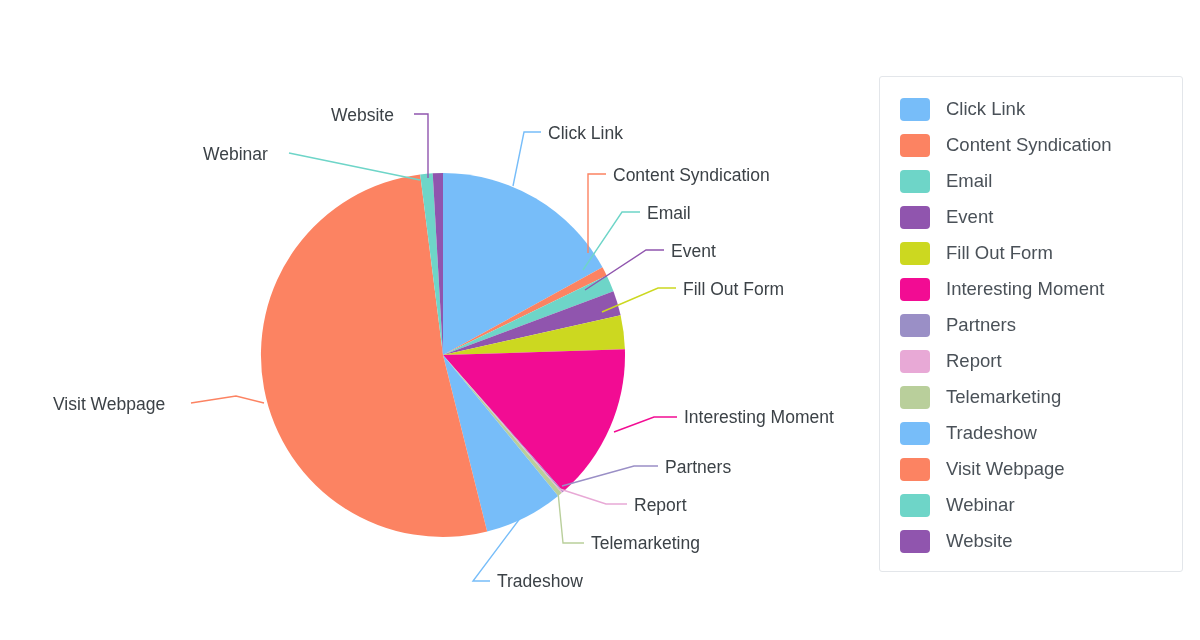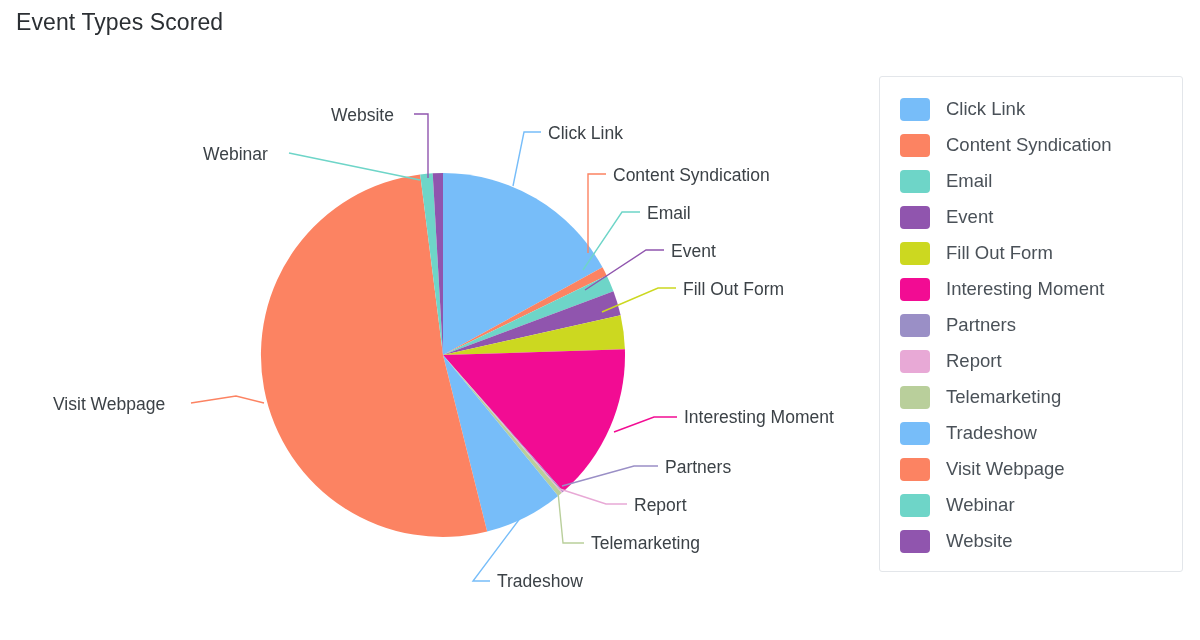--- a/index.html
+++ b/index.html
@@ -61,21 +61,20 @@
     color: #4a5158;
     white-space: nowrap;
     font-family: "Liberation Sans", sans-serif;
   }
 </style>
 </head>
 <body>
 
 <div id="root">
 
-  <div id="chart-title">Event Types Scored</div>
 
   <div id="plot-area">
     <svg id="pie-svg" viewBox="0 0 880 640">
       <g id="pie-slices">
           <path d="M 443 355 L 443.00 173.00 A 182 182 0 0 1 602.49 267.32 Z" fill="#77bdf9"></path>
           <path d="M 443 355 L 602.49 267.32 A 182 182 0 0 1 606.69 275.44 Z" fill="#fc8362"></path>
           <path d="M 443 355 L 606.69 275.44 A 182 182 0 0 1 613.45 291.20 Z" fill="#6ed5c8"></path>
           <path d="M 443 355 L 613.45 291.20 A 182 182 0 0 1 620.62 315.30 Z" fill="#9055ae"></path>
           <path d="M 443 355 L 620.62 315.30 A 182 182 0 0 1 624.91 349.28 Z" fill="#ccd820"></path>
           <path d="M 443 355 L 624.91 349.28 A 182 182 0 0 1 563.36 491.52 Z" fill="#f20c93"></path>

